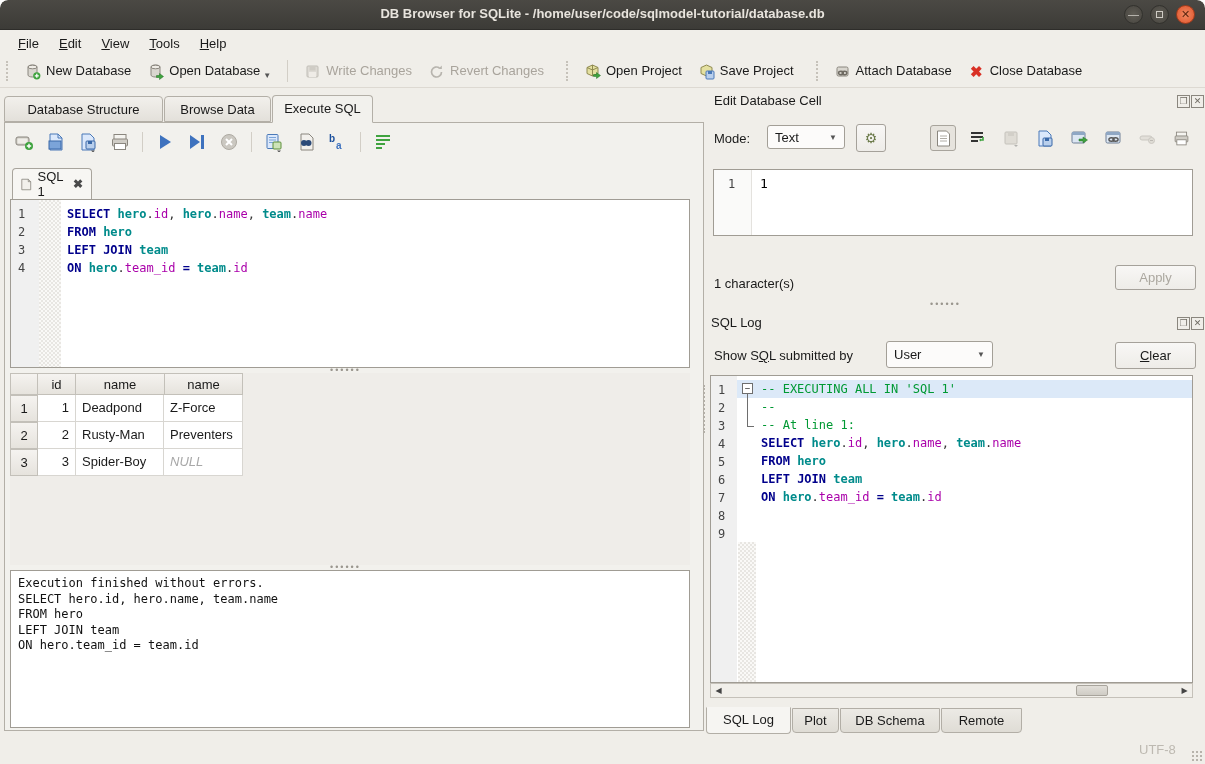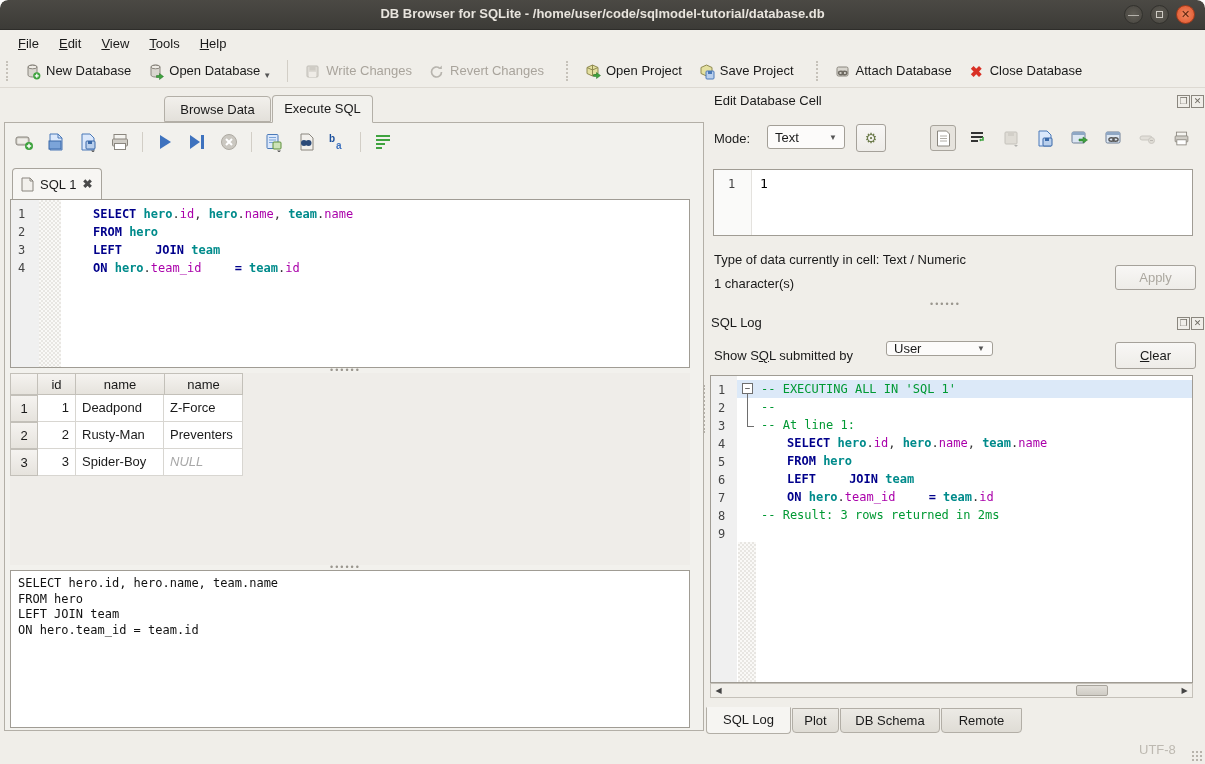--- a/index.html
+++ b/index.html
@@ -42,35 +42,35 @@
   .tab.active { top:95px; height:28px; background:#F2F1ED; border-bottom:1px solid #F2F1ED; z-index:3; }
   .pane-left { position:absolute; top:122px; left:4px; width:700px; height:609px;
                border:1px solid #b3afa7; background:#F2F1ED; }
 
   
   .sqlbar { position:absolute; top:132px; left:14px; display:flex; align-items:center; gap:12px; }
   .sqlbar .icon18 { width:20px; height:20px; position:relative; }
   .sqlbar .sep { width:1px; height:20px; background:#D2CEC6; }
 
   
-  .doctab { position:absolute; top:168px; left:12px; width:90px; height:31px; background:#F7F6F3;
+  .doctab { position:absolute; top:168px; left:12px; width:80px; height:31px; background:#F7F6F3;
             border:1px solid #a8a49c; border-bottom:none; border-radius:4px 4px 0 0;
             display:flex; align-items:center; gap:6px; padding:0 8px; z-index:2; }
   .doctab .x { font-weight:bold; color:#4a4a4a; font-size:12px; }
 
   
   .editor { position:absolute; background:#fff; border:1px solid #a09c94; font-family:"DejaVu Sans Mono", monospace; font-size:12px; }
   .gutter { position:absolute; top:0; bottom:0; left:0; background:#F0F0F0; color:#444;
             text-align:left; padding:5px 0 0 7px; line-height:18px; font-size:12px; }
   .hatch { background-color:#FAF9F7;
            background-image:linear-gradient(45deg,#e8e6e2 25%,transparent 25%,transparent 75%,#e8e6e2 75%),
                             linear-gradient(45deg,#e8e6e2 25%,transparent 25%,transparent 75%,#e8e6e2 75%);
            background-size:4px 4px; background-position:0 0,2px 2px; }
   .codeline { position:absolute; white-space:pre; line-height:18px; }
-  .tok-kw { color:#00008B; font-weight:bold;margin-left:26px; }
+  .tok-kw { color:#00008B; font-weight:bold; }
   .tok-tb { color:#008B8B; font-weight:bold; }
   .tok-fd { color:#AA00AA; }
   .tok-tx { color:#333; }
   .tok-cm { color:#009933; }
   .hl-line { position:absolute; background:#DCE9F8; }
   .foldbox { position:absolute; width:11px; height:11px; background:#fff; border:1px solid #6e6e6e;
              line-height:9px; text-align:center; font-size:9px; color:#333; z-index:2; }
   .foldline { position:absolute; background:#6e6e6e; }
 
   
@@ -199,20 +199,21 @@
           <ellipse cx="10.5" cy="10" rx="2.4" ry="1.7" fill="none" stroke="#6e6a62" stroke-width="1.4"></ellipse>
         </svg>
       <span>Attach Database</span>
     </div>
     <div class="tb-btn">
       <span class="icon16" style="color:#D93025;font-weight:bold;font-size:15px;line-height:17px;text-align:center">✖</span>
       <span>Close Database</span>
     </div>
   </div>
 
+  <div class="tab" style="left:4px;width:159px"><span>Database Structure</span></div>
   <div class="tab" style="left:164px;width:107px"><span>Browse Data</span></div>
   <div class="tab active" style="left:272px;width:101px"><span>Execute SQL</span></div>
 
   <div class="pane-left"></div>
 
   <div class="sqlbar">
     <svg class="icon18" viewBox="0 0 20 20">
         <rect x="2" y="5" width="13" height="8" rx="2" fill="#cfccc5" stroke="#8a867e"></rect>
         <rect x="3.5" y="6.5" width="10" height="5" rx="1" fill="#efede8"></rect>
         <circle cx="15" cy="14" r="4" fill="#3fa33f"></circle>
@@ -312,20 +313,21 @@
 
     <div class="abs grid-hdr" style="left:0;top:76px;width:28px;height:27px;line-height:26px"><span>3</span></div>
     <div class="abs cellw" style="left:28px;top:76px;width:38px;height:27px;line-height:26px;text-align:right"><span>3</span></div>
     <div class="abs cellw" style="left:66px;top:76px;width:88px;height:27px;line-height:26px"><span>Spider-Boy</span></div>
     <div class="abs cellw null" style="left:154px;top:76px;width:79px;height:27px;line-height:26px"><span>NULL</span></div>
   </div>
 
   <div class="abs dots-h" style="left:330px;top:565px">••••••</div>
 
   <div class="msgpanel">
+    <div>Execution finished without errors.</div>
     <div>SELECT hero.id, hero.name, team.name</div>
     <div>FROM hero</div>
     <div>LEFT JOIN team</div>
     <div>ON hero.team_id = team.id</div>
   </div>
 
   <div class="abs dots-v" style="left:703px;top:385px;height:48px"></div>
 
   <div class="abs dock-title" style="left:714px;top:93px">Edit Database Cell</div>
   <div class="abs dock-btn" style="left:1177px;top:95px">❐</div>
@@ -399,32 +401,31 @@
     </div>
   </div>
 
   <div class="editor" style="left:713px;top:169px;width:480px;height:67px;font-size:13px">
     <div class="gutter" style="width:38px;background:#FAFAF9;border-right:1px solid #E4E2DE;padding-left:14px">
       <div>1</div>
     </div>
     <div class="codeline" style="left:46px;top:5px;color:#000">1</div>
   </div>
 
-  <div class="abs" style="left:714px;top:252px">Type of data currently in cell: Text / Numeric</div>
   <div class="abs" style="left:714px;top:276px">1 character(s)</div>
   <div class="abs btn disabled" style="left:1115px;top:265px;width:81px;height:25px;line-height:24px"><span>Apply</span></div>
 
   <div class="abs dots-h" style="left:930px;top:302px">••••••</div>
 
   <div class="abs dock-title" style="left:711px;top:315px">SQL Log</div>
   <div class="abs dock-btn" style="left:1177px;top:317px">❐</div>
   <div class="abs dock-btn" style="left:1191px;top:317px">✕</div>
 
   <div class="abs" style="left:714px;top:348px"><span>Show S</span><span class="mn">Q</span><span>L submitted by</span></div>
-  <div class="abs select" style="left:886px;top:341px;width:107px;height:15px">
+  <div class="abs select" style="left:886px;top:341px;width:107px;height:27px">
     <span>User</span>
       <span class="arr">▼</span>
   </div>
   <div class="abs btn" style="left:1115px;top:342px;width:81px;height:27px;line-height:26px"><span class="mn">C</span><span>lear</span></div>
 
   <div class="editor" style="left:710px;top:375px;width:483px;height:308px">
     <div class="gutter" style="width:26px">
       <div>1</div>
       <div>2</div>
       <div>3</div>
@@ -440,21 +441,20 @@
     <div class="foldbox" style="left:31px;top:7px">−</div>
     <div class="foldline" style="left:36px;top:18px;width:1px;height:32px"></div>
     <div class="foldline" style="left:36px;top:50px;width:7px;height:1px"></div>
     <div class="codeline" style="left:50px;top:4px"><span class="tok-cm">-- EXECUTING ALL IN 'SQL 1'</span></div>
     <div class="codeline" style="left:50px;top:22px"><span class="tok-cm">--</span></div>
     <div class="codeline" style="left:50px;top:40px"><span class="tok-cm">-- At line 1:</span></div>
     <div class="codeline" style="left:50px;top:58px"><span class="tok-kw">SELECT</span><span class="tok-tx"> </span><span class="tok-tb">hero</span><span class="tok-tx">.</span><span class="tok-fd">id</span><span class="tok-tx">, </span><span class="tok-tb">hero</span><span class="tok-tx">.</span><span class="tok-fd">name</span><span class="tok-tx">, </span><span class="tok-tb">team</span><span class="tok-tx">.</span><span class="tok-fd">name</span></div>
     <div class="codeline" style="left:50px;top:76px"><span class="tok-kw">FROM</span><span class="tok-tx"> </span><span class="tok-tb">hero</span></div>
     <div class="codeline" style="left:50px;top:94px"><span class="tok-kw">LEFT</span><span class="tok-tx"> </span><span class="tok-kw">JOIN</span><span class="tok-tx"> </span><span class="tok-tb">team</span></div>
     <div class="codeline" style="left:50px;top:112px"><span class="tok-kw">ON</span><span class="tok-tx"> </span><span class="tok-tb">hero</span><span class="tok-tx">.</span><span class="tok-fd">team_id</span><span class="tok-tx"> </span><span class="tok-kw">=</span><span class="tok-tx"> </span><span class="tok-tb">team</span><span class="tok-tx">.</span><span class="tok-fd">id</span></div>
-    <div class="codeline" style="left:50px;top:130px"><span class="tok-cm">-- Result: 3 rows returned in 2ms</span></div>
     <div class="codeline" style="left:50px;top:148px"></div>
   </div>
 
   <div class="hscroll">
     <div class="harrow" style="left:0">◀</div>
     <div class="hthumb" style="left:365px;width:32px"></div>
     <div class="harrow" style="right:0">▶</div>
   </div>
 
   <div class="stab active" style="left:706px;width:85px"><span>SQL Log</span></div>

